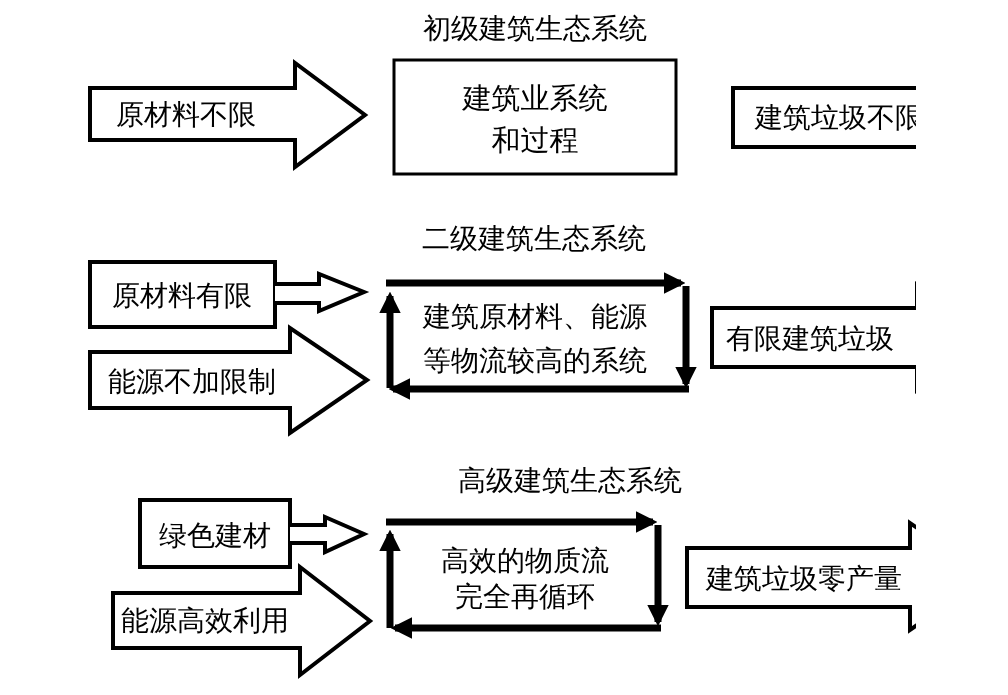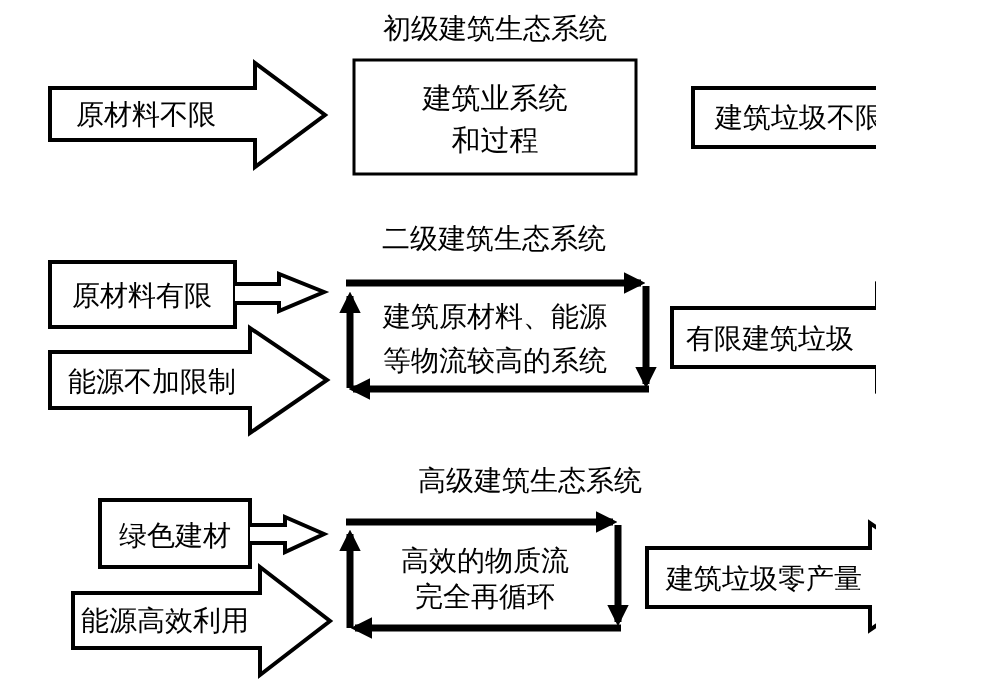--- a/index.html
+++ b/index.html
@@ -1,20 +1,21 @@
 <!DOCTYPE html>
 <html style="--stroke: #000000; --bg: #ffffff;"><head>
 <meta charset="utf-8">
 <style>
   :root { --stroke:#000000; --bg:#ffffff; }
   html,body { margin:0; padding:0; background:var(--bg); }
   .stage {
     position:relative; width:876px; height:695px;
     background:var(--bg); overflow:hidden;
     font-family:"Liberation Serif","DejaVu Serif",serif;
+    padding-left:40px;
   }
   svg { display:block; }
   text {
     fill:var(--stroke);
     font-family:"Liberation Serif","DejaVu Serif",serif;
     font-size:28px;
   }
   .box-text { font-size:29px; }
   .block-arrow {
     fill:var(--bg); stroke:var(--stroke); stroke-width:4;

